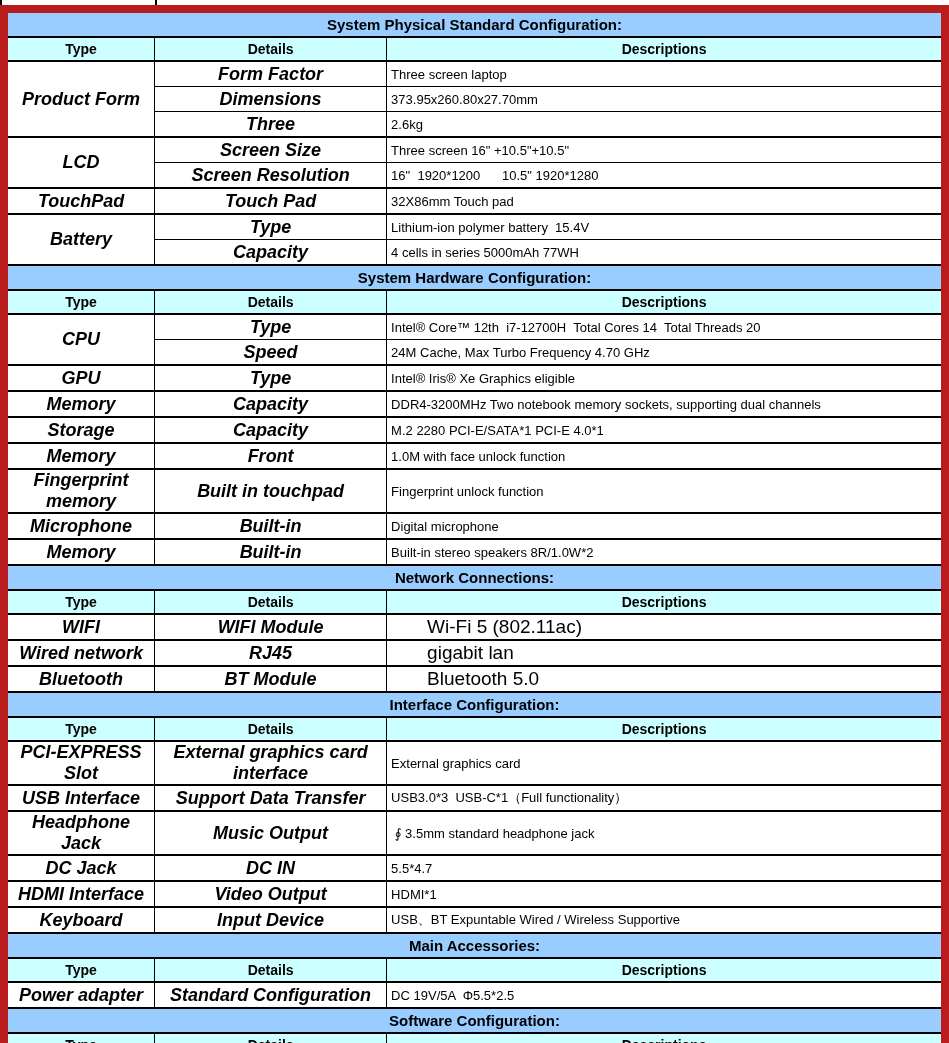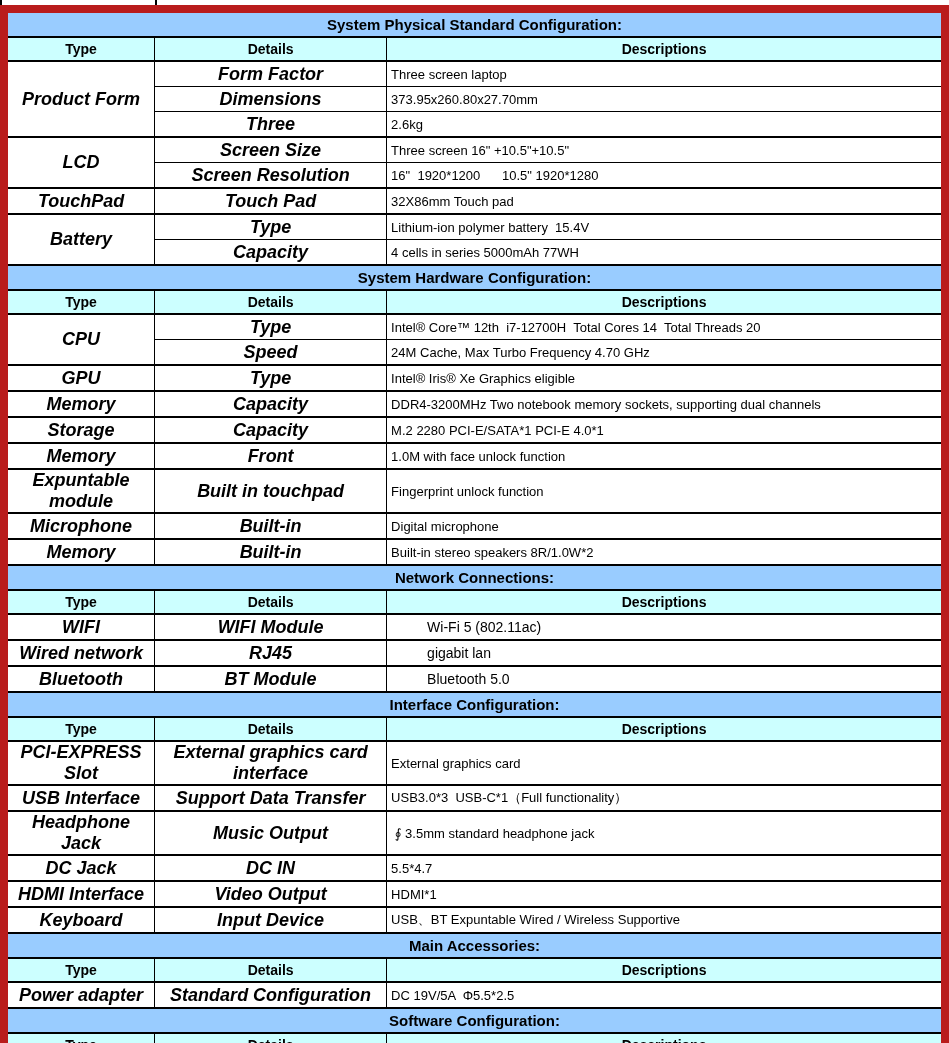--- a/index.html
+++ b/index.html
@@ -67,21 +67,21 @@
     font-weight: bold;
     font-size: 18px;
     font-style: italic;
   }
   td.desc-cell {
     text-align: left;
     font-size: 13px;
     white-space: pre;
   }
   tbody.network td.desc-cell {
-    font-size: 14px;
+    font-size: 19px;
     padding-left: 40px;
   }
   tr.group-start td {
     border-top: 2px solid #000;
   }
 </style>
 </head>
 <body>
 
 <div class="page">
@@ -175,21 +175,21 @@
         <td class="type-cell">Storage</td>
         <td class="details-cell">Capacity</td>
         <td class="desc-cell">M.2 2280 PCI-E/SATA*1 PCI-E 4.0*1</td>
       </tr>
       <tr class="group-start">
         <td class="type-cell">Memory</td>
         <td class="details-cell">Front</td>
         <td class="desc-cell">1.0M with face unlock function</td>
       </tr>
       <tr class="group-start">
-        <td class="type-cell">Expuntable module</td>
+        <td class="type-cell">Fingerprint memory</td>
         <td class="details-cell">Built in touchpad</td>
         <td class="desc-cell">Fingerprint unlock function</td>
       </tr>
       <tr class="group-start">
         <td class="type-cell">Microphone</td>
         <td class="details-cell">Built-in</td>
         <td class="desc-cell">Digital microphone</td>
       </tr>
       <tr class="group-start">
         <td class="type-cell">Memory</td>

